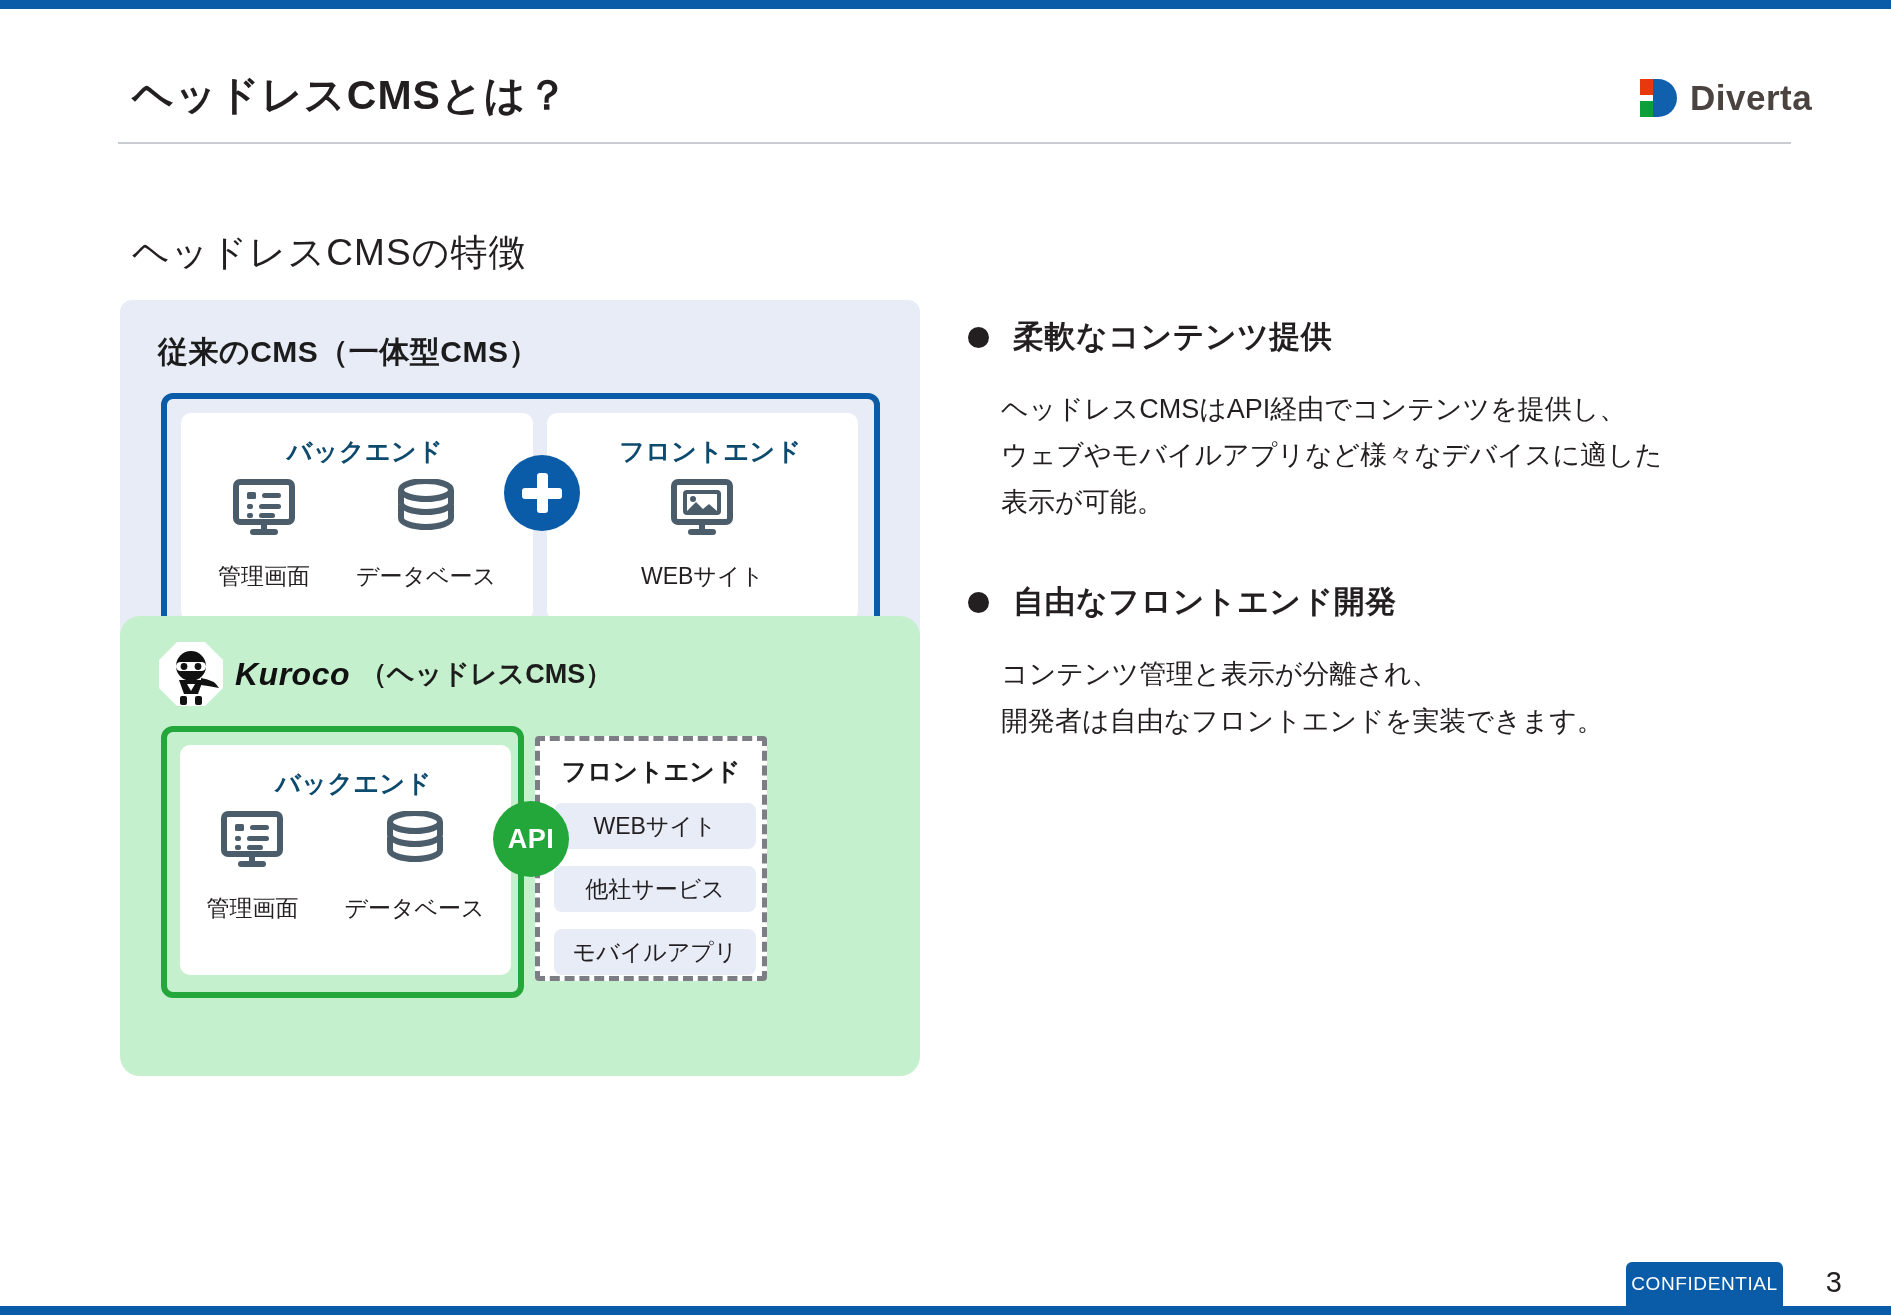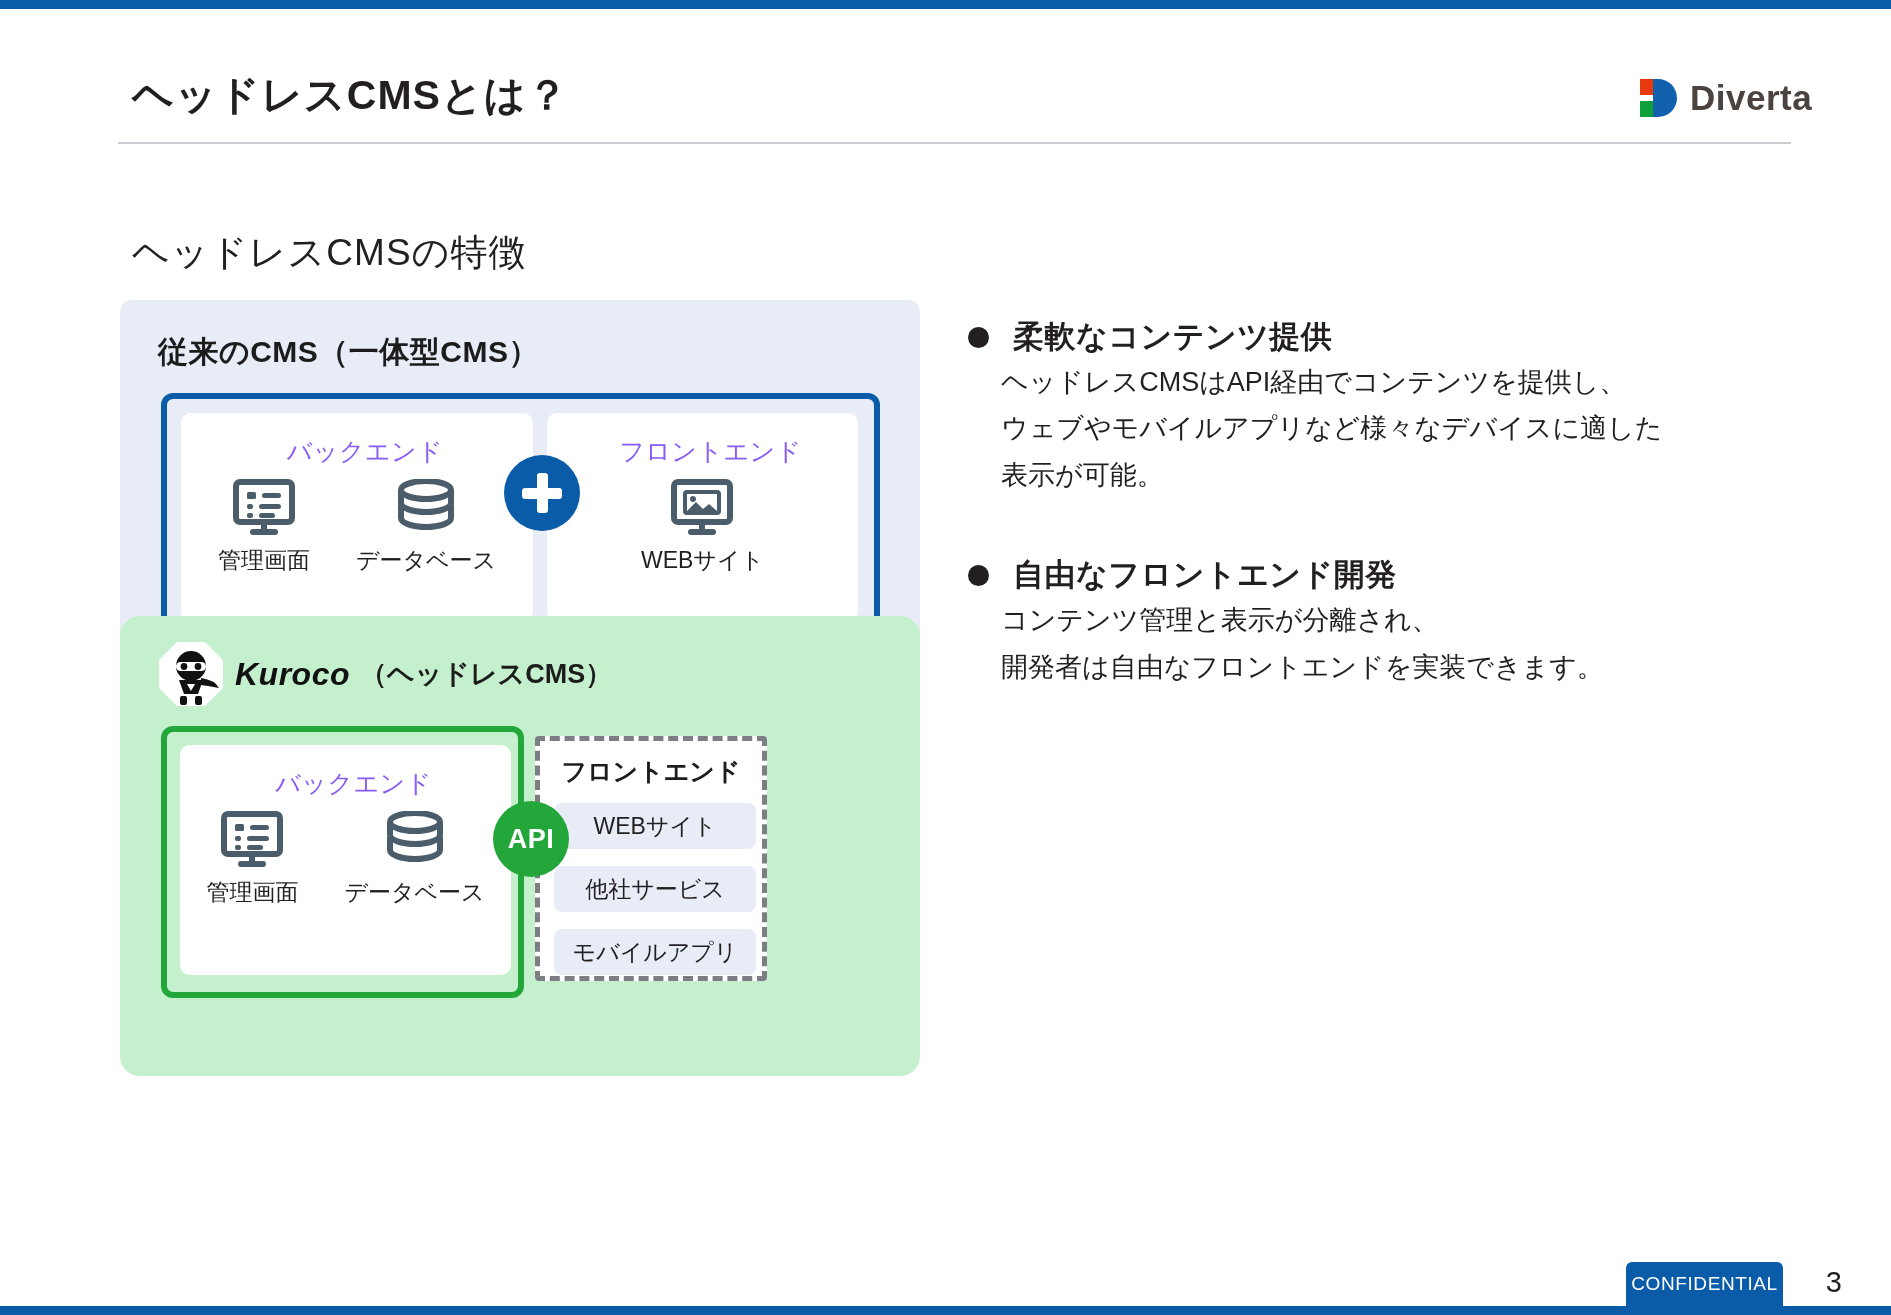--- a/index.html
+++ b/index.html
@@ -117,38 +117,38 @@
   }
   .card-backend-trad { left: 14px; top: 14px; width: 352px; height: 208px; }
   .card-frontend-trad { left: 380px; top: 14px; width: 311px; height: 208px; }
 
   .card-label {
     position: absolute;
     left: 0; top: 22px;
     width: 100%;
     text-align: center;
     font-size: 25px;
-    font-weight: normal;
-    color: #8b5cf6;
+    font-weight: bold;
+    color: #0c4a6e;
     letter-spacing: 0.5px;
     padding-left: 16px;
   }
 
   .icon-group {
     position: absolute;
     top: 66px;
     display: flex;
     align-items: flex-start;
     justify-content: center;
     width: 100%;
     gap: 46px;
   }
   .icon-item { display: flex; flex-direction: column; align-items: center; }
   .icon-caption {
-    margin-top: 10px;
+    margin-top: 26px;
     font-size: 23px;
     color: #231f20;
     white-space: nowrap;
   }
 
   
   .plus-badge {
     position: absolute;
     left: 337px; top: 56px;
     width: 76px; height: 76px;
@@ -273,21 +273,21 @@
     gap: 24px;
   }
   .bullet-dot {
     width: 21px; height: 21px;
     border-radius: 50%;
     background: #231f20;
     flex: none;
     display: inline-block;
   }
   .feature-body {
-    margin-top: 1px;
+    margin-top: 28px;
     margin-left: 33px;
     font-size: 27px;
     line-height: 1.72;
     color: #231f20;
   }
 
   
   .confidential {
     position: absolute;
     right: 108px; bottom: 9px;

